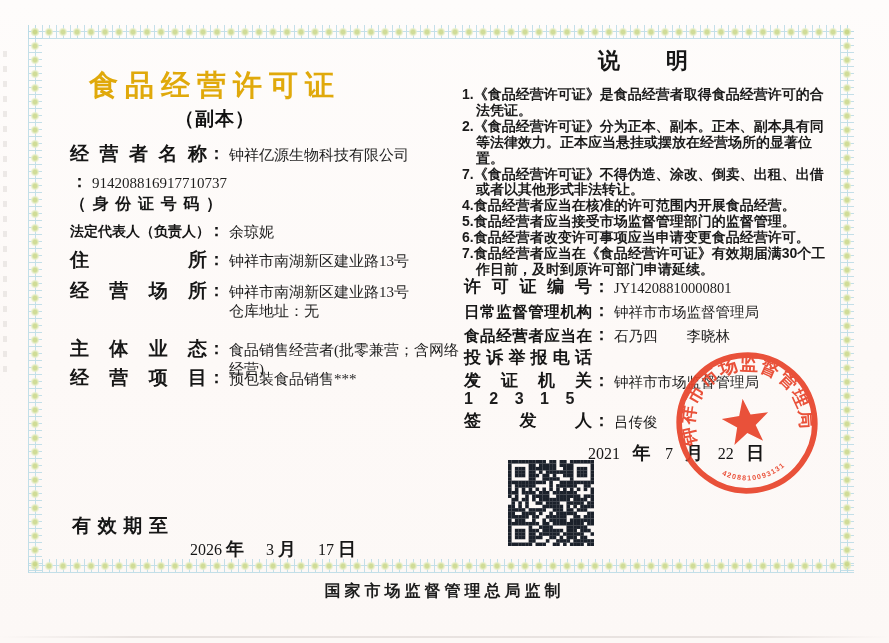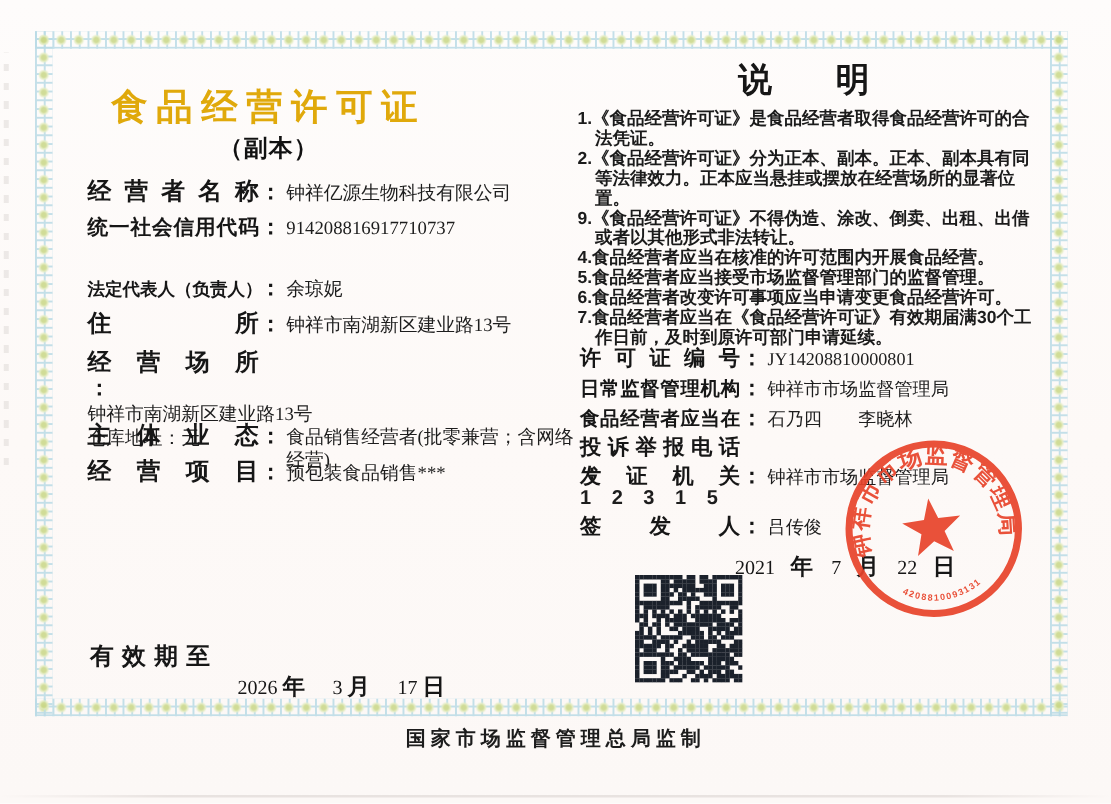--- a/index.html
+++ b/index.html
@@ -33,25 +33,25 @@
   
   .lrow{position:absolute;left:70px;display:flex;align-items:flex-start;white-space:nowrap;}
   .llabel{display:inline-block;width:137px;font-weight:bold;font-size:19px;line-height:20px;
     text-align:justify;text-align-last:justify;}
   .llabel.small{font-size:14px;letter-spacing:0;line-height:21px;}
   .llabel.narrow{width:96px;}
   .colon{font-weight:bold;font-size:17px;line-height:20px;margin:0 4px 0 1px;}
   .lvalue{font-family:"Liberation Serif","DejaVu Serif",serif;font-size:15px;line-height:19px;
     color:#1d1d1d;padding-top:2px;white-space:normal;max-width:215px;}
   .r-name{top:144px;}  .r-code{top:172px;}  .r-code2{top:194px;}
-  .r-legal{top:221px;} .r-addr{top:250px;}  .r-premise{top:281px;flex-direction:column;}
+  .r-legal{top:221px;} .r-addr{top:250px;}  .r-premise{top:281px;}
   .r-entity{top:339px;}.r-scope{top:368px;} .r-valid{top:516px;left:72px;}
   
   .notes-title{position:absolute;left:462px;top:46px;width:374px;text-align:center;
-    font-size:27px;font-weight:bold;letter-spacing:12px;}
+    font-size:22px;font-weight:bold;letter-spacing:12px;}
   .notes{position:absolute;left:462px;top:87px;width:374px;font-size:14px;font-weight:bold;
     line-height:15.9px;color:#1b1b1b;}
   .note-item{padding-left:14px;text-indent:-14px;margin:0;}
   
   .rrow{position:absolute;left:464px;display:flex;align-items:flex-start;white-space:nowrap;}
   .rlabel{display:inline-block;width:128px;font-weight:bold;font-size:17px;line-height:20px;
     text-align:justify;text-align-last:justify;}
   .rlabel.cond{font-size:15.5px;line-height:21px;}
   .rvalue{font-family:"Liberation Serif","DejaVu Serif",serif;font-size:14.5px;line-height:19px;
     color:#1d1d1d;padding-top:2px;}
@@ -89,23 +89,25 @@
 
   <div class="title">食品经营许可证</div>
   <div class="subtitle">（副本）</div>
 
   <div class="lrow r-name">
     <span class="llabel">经营者名称</span>
     <span class="colon">：</span>
     <span class="lvalue">钟祥亿源生物科技有限公司</span>
   </div>
   <div class="lrow r-code">
-    <span class="llabel" style="font-size:16.5px;">统一社会信用代码</span>
     <span class="colon">：</span>
     <span class="lvalue">914208816917710737</span>
+  </div>
+  <div class="lrow r-code2">
+    <span class="llabel" style="width:152px;font-size:16px;">（身份证号码）</span>
   </div>
   <div class="lrow r-legal">
     <span class="llabel small">法定代表人（负责人）</span>
     <span class="colon">：</span>
     <span class="lvalue">余琼妮</span>
   </div>
   <div class="lrow r-addr">
     <span class="llabel">住所</span>
     <span class="colon">：</span>
     <span class="lvalue">钟祥市南湖新区建业路13号</span>
@@ -134,21 +136,21 @@
       <span class="d-unit">月</span>
       <span class="d-num">17</span>
       <span class="d-unit">日</span>
     </span>
   </div>
 
   <div class="notes-title">说　明</div>
   <div class="notes">
     <p class="note-item">1.《食品经营许可证》是食品经营者取得食品经营许可的合法凭证。</p>
     <p class="note-item">2.《食品经营许可证》分为正本、副本。正本、副本具有同等法律效力。正本应当悬挂或摆放在经营场所的显著位置。</p>
-    <p class="note-item">9.《食品经营许可证》不得伪造、涂改、倒卖、出租、出借或者以其他形式非法转让。</p>
+    <p class="note-item">7.《食品经营许可证》不得伪造、涂改、倒卖、出租、出借或者以其他形式非法转让。</p>
     <p class="note-item">4.食品经营者应当在核准的许可范围内开展食品经营。</p>
     <p class="note-item">5.食品经营者应当接受市场监督管理部门的监督管理。</p>
     <p class="note-item">6.食品经营者改变许可事项应当申请变更食品经营许可。</p>
     <p class="note-item">7.食品经营者应当在《食品经营许可证》有效期届满30个工作日前，及时到原许可部门申请延续。</p>
   </div>
 
   <div class="rrow rr-0">
     <span class="rlabel">许可证编号</span>
     <span class="colon">：</span>
     <span class="rvalue">JY14208810000801</span>

